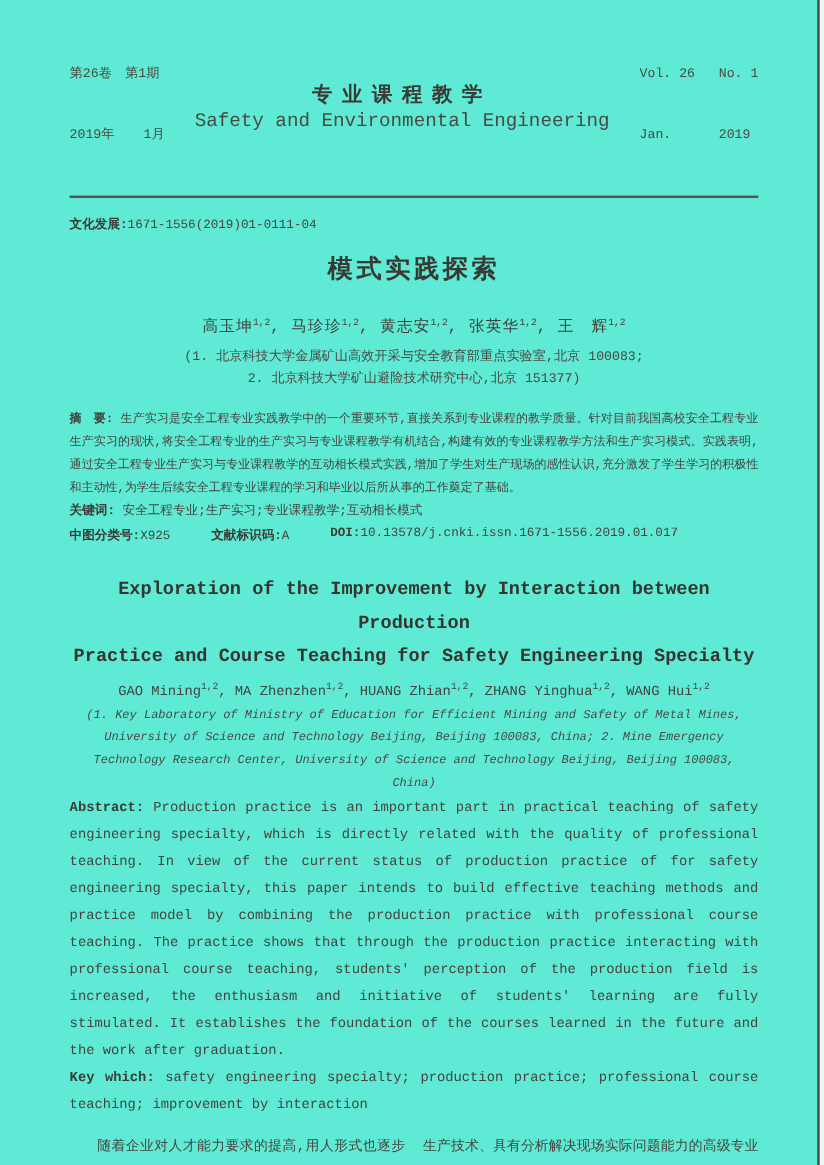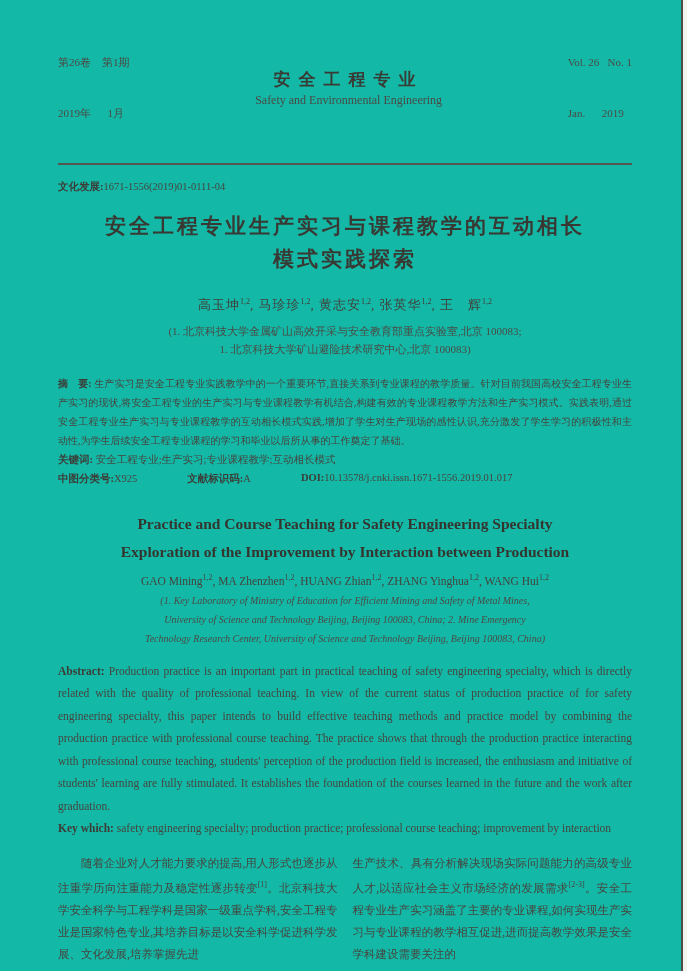--- a/index.html
+++ b/index.html
@@ -1,55 +1,55 @@
 <!DOCTYPE html>
 <html><head>
 <meta charset="utf-8">
 <style>
   html,body { margin:0; padding:0; }
   body { width:687px; height:971px; background:#f0f1ec; }
   .page {
     position:relative; width:687px; height:971px; overflow:hidden;
-    background:#14b8a6; color:#45453f;
-    font-family:Liberation Serif, serif;
+    background:#5eead4; color:#45453f;
+    font-family:Liberation Mono, monospace;
   }
   .edge-gutter { position:absolute; right:0; top:0; width:4px; height:100%; background:#f4f5f1; }
   .edge-line { position:absolute; right:4px; top:0; width:2px; height:100%; background:#4c4c48; }
   .content { padding:20px 55px 0 58px; }
 
   
   .hdr { display:flex; justify-content:space-between; align-items:center; }
   .hdr-side { font-size:11px; line-height:17px; white-space:pre; color:#4a4a45; }
   .hdr-center { text-align:center; flex:1; }
   .journal-cn { font-size:17px; font-weight:bold; letter-spacing:8px; color:#3a3a35; }
-  .journal-en { font-size:12px; margin-top:2px; color:#4a4a45; }
+  .journal-en { font-size:16px; margin-top:2px; color:#4a4a45; }
   .hdr-rule { border:none; border-top:2px solid #55554f; margin:7px 0 0 0; }
 
   .article-no { margin-top:15px; font-size:10.5px; }
   .b { font-weight:bold; color:#3c3c37; }
 
   
   .title-cn { margin-top:16px; text-align:center; font-size:21px; font-weight:bold;
               letter-spacing:3px; line-height:33px; color:#393933; }
   .authors { margin-top:20px; text-align:center; font-size:13px; letter-spacing:1px; color:#41413c; }
   sup.s { font-size:8px; vertical-align:super; letter-spacing:0; }
   .affil-cn { margin-top:8px; text-align:center; font-size:11px; line-height:18px; color:#4a4a45; }
 
   
   .abs-cn { margin-top:16px; font-size:10px; line-height:19px; text-align:justify; }
   .kw-cn { font-size:10.5px; line-height:19px; }
-  .clc { margin-top:3px; font-size:10.5px; display:flex; gap:50px; }
+  .clc { margin-top:3px; font-size:10.5px; display:flex; gap:34px; }
 
   
   .title-en { margin-top:24px; text-align:center; font-size:15.5px; font-weight:bold;
               line-height:28px; color:#35352f; }
   .authors-en { margin-top:7px; text-align:center; font-size:11.5px; color:#43433d; }
   .affil-en { margin-top:4px; text-align:center; font-style:italic; font-size:10px;
               line-height:19px; color:#4a4a45; }
-  .abs-en { margin-top:12px; font-size:11.5px; line-height:22.5px; text-align:justify; }
+  .abs-en { margin-top:0; font-size:11.5px; line-height:22.5px; text-align:justify; }
 
   
   .body-cols { margin-top:12px; display:flex; gap:15px; }
   .col { width:281px; margin:0; font-size:11.5px; line-height:22px; text-align:justify; }
   .indent { text-indent:2em; }
 </style>
 </head>
 <body>
 
 <div class="page">
@@ -57,69 +57,68 @@
   <div class="edge-line"></div>
 
   <div class="content">
 
     <div class="hdr">
       <div class="hdr-side">
         <div>第26卷　第1期</div>
         <div>2019年　  1月</div>
       </div>
       <div class="hdr-center">
-        <div class="journal-cn">安全工程专业</div>
+        <div class="journal-cn">专业课程教学</div>
         <div class="journal-en">Safety and Environmental Engineering</div>
       </div>
       <div class="hdr-side">
         <div>Vol. 26   No. 1</div>
         <div>Jan.      2019</div>
       </div>
     </div>
     <hr class="hdr-rule">
 
     <div class="article-no">
       <span class="b">文化发展:</span><span>1671-1556(2019)01-0111-04</span>
     </div>
 
     <div class="title-cn">
-      <div>安全工程专业生产实习与课程教学的互动相长</div>
       <div>模式实践探索</div>
     </div>
 
     <div class="authors">
       <span><span>高玉坤</span><sup class="s">1,2</sup><span>,</span></span>
       <span><span>马珍珍</span><sup class="s">1,2</sup><span>,</span></span>
       <span><span>黄志安</span><sup class="s">1,2</sup><span>,</span></span>
       <span><span>张英华</span><sup class="s">1,2</sup><span>,</span></span>
       <span><span>王　辉</span><sup class="s">1,2</sup><span></span></span>
     </div>
 
     <div class="affil-cn">
       <div>(1. 北京科技大学金属矿山高效开采与安全教育部重点实验室,北京 100083;</div>
-      <div>1. 北京科技大学矿山避险技术研究中心,北京 100083)</div>
+      <div>2. 北京科技大学矿山避险技术研究中心,北京 151377)</div>
     </div>
 
     <div class="abs-cn">
       <span class="b">摘　要:</span>
       <span>生产实习是安全工程专业实践教学中的一个重要环节,直接关系到专业课程的教学质量。针对目前我国高校安全工程专业生产实习的现状,将安全工程专业的生产实习与专业课程教学有机结合,构建有效的专业课程教学方法和生产实习模式。实践表明,通过安全工程专业生产实习与专业课程教学的互动相长模式实践,增加了学生对生产现场的感性认识,充分激发了学生学习的积极性和主动性,为学生后续安全工程专业课程的学习和毕业以后所从事的工作奠定了基础。</span>
     </div>
     <div class="kw-cn">
       <span class="b">关键词:</span>
       <span>安全工程专业;生产实习;专业课程教学;互动相长模式</span>
     </div>
     <div class="clc">
       <span><span class="b">中图分类号:</span><span>X925</span></span>
       <span><span class="b">文献标识码:</span><span>A</span></span>
       <span><span class="b">DOI:</span><span>10.13578/j.cnki.issn.1671-1556.2019.01.017</span></span>
     </div>
 
     <div class="title-en">
+      <div>Exploration of the Improvement by Interaction between Production</div>
       <div>Practice and Course Teaching for Safety Engineering Specialty</div>
-      <div>Exploration of the Improvement by Interaction between Production</div>
     </div>
 
     <div class="authors-en">
       <span><span>GAO Mining</span><sup class="s">1,2</sup><span>,  </span></span>
       <span><span>MA Zhenzhen</span><sup class="s">1,2</sup><span>,  </span></span>
       <span><span>HUANG Zhian</span><sup class="s">1,2</sup><span>,  </span></span>
       <span><span>ZHANG Yinghua</span><sup class="s">1,2</sup><span>,  </span></span>
       <span><span>WANG Hui</span><sup class="s">1,2</sup><span></span></span>
     </div>
 

